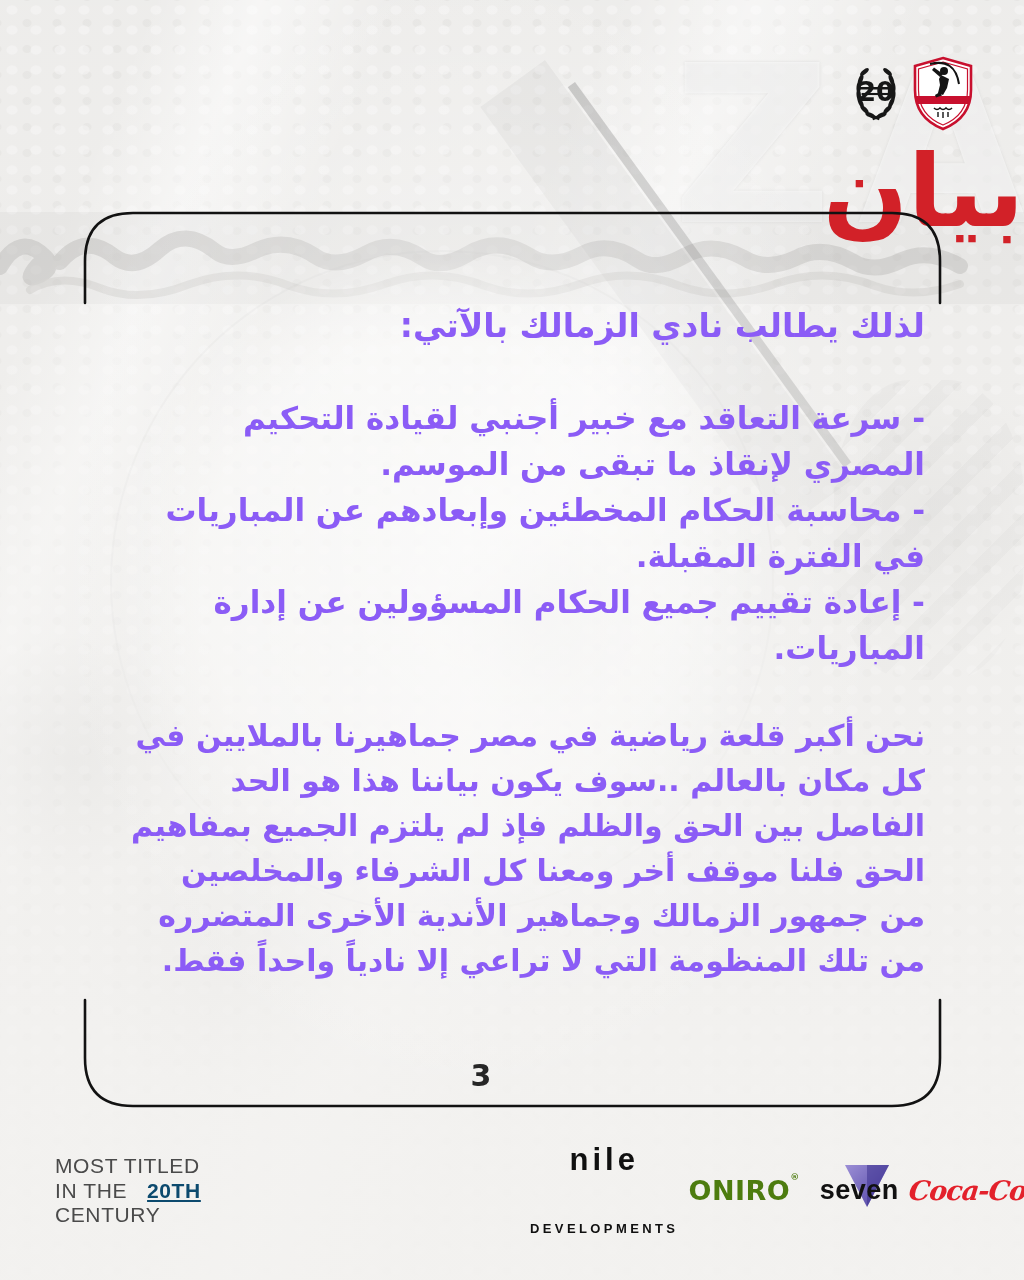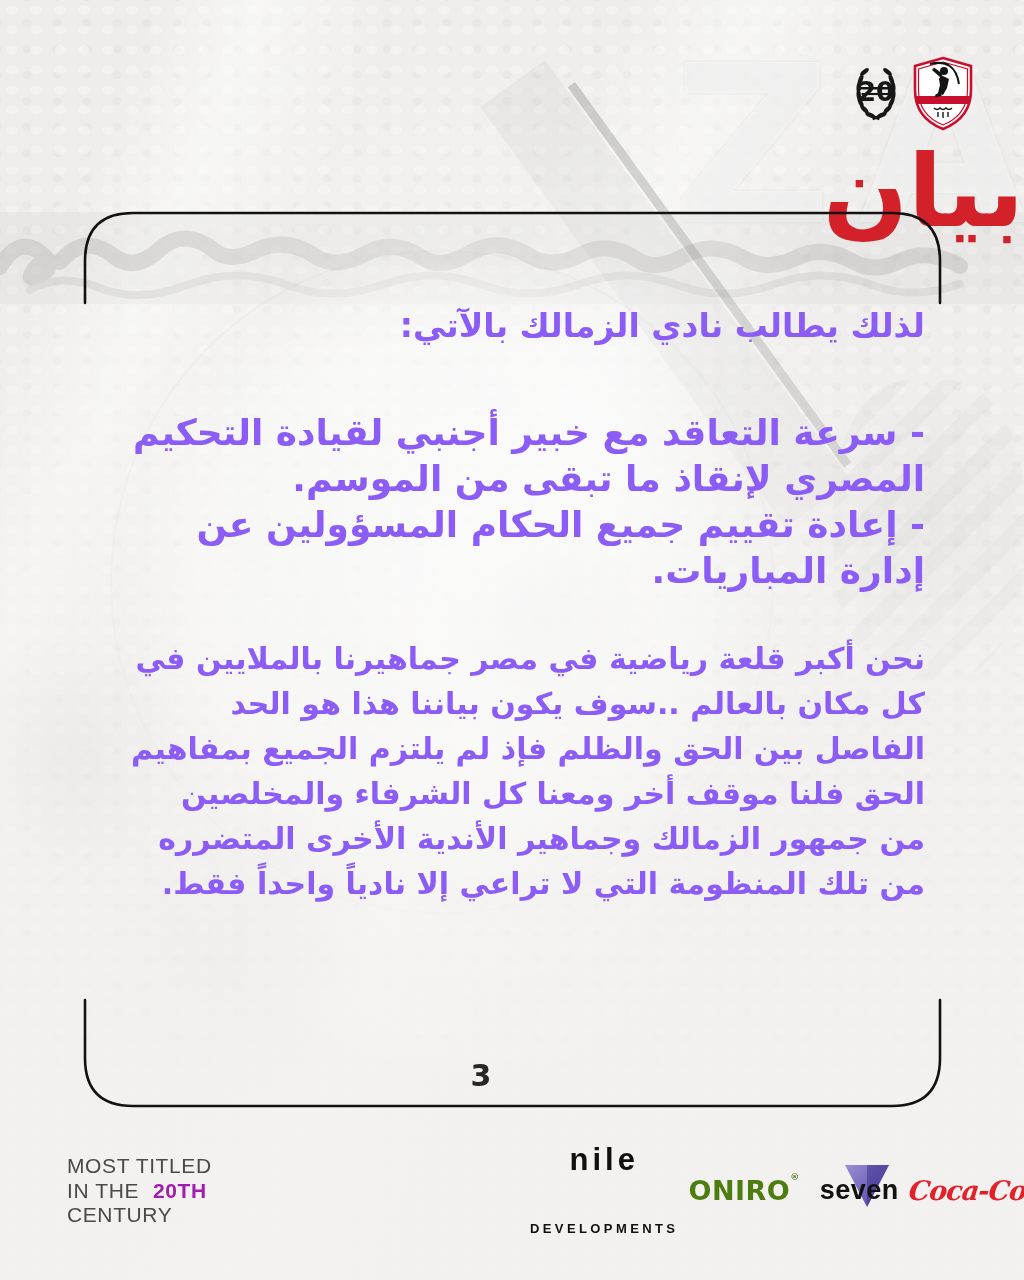--- a/index.html
+++ b/index.html
@@ -73,34 +73,34 @@
     font-size:100px;font-weight:bold;color:#d22128;line-height:1.15;
   }
   
   .frame{position:absolute;inset:0;}
   
   .statement{
     position:absolute;left:130px;right:99px;top:303px;
     direction:rtl;text-align:right;color:#8b5cf6;font-weight:bold;
   }
   .intro{font-size:33px;line-height:46px;}
-  .demands{margin-top:61px;font-size:36px;line-height:46px;}
+  .demands{margin-top:46px;font-size:31px;line-height:46px;}
   .paragraph{margin-top:42px;font-size:30px;line-height:45px;}
   
   .page-number{
     position:absolute;left:85px;top:1058px;width:792px;
     text-align:center;font-size:30px;font-weight:bold;color:#262626;
   }
   
   .tagline{
-    position:absolute;left:67px;top:1154px;
+    position:absolute;left:55px;top:1154px;
     font-family:"Liberation Sans",sans-serif;
     font-size:21px;line-height:24.5px;color:#4a4a4a;letter-spacing:.6px;
   }
-  .tagline b{margin-left:14px;color:#a21caf;}
+  .tagline b{margin-left:20px;color:#0c4a6e;text-decoration:underline;}
   .sponsors{
     position:absolute;left:530px;top:1156px;width:482px;height:68px;
     display:flex;align-items:center;justify-content:space-between;gap:10px;
   }
   .nile{display:flex;flex-direction:column;align-items:center;color:#101010;
         font-family:"Liberation Sans",sans-serif;gap:25px;}
   .nile .word{font-size:31px;font-weight:bold;letter-spacing:4px;line-height:30px;text-transform:lowercase;}
   .nile .sub{font-size:13px;font-weight:bold;letter-spacing:3.4px;margin-top:21px;}
   .oniro{font-size:27px;font-weight:900;color:#4d7c0f;letter-spacing:.5px;
          font-family:"DejaVu Sans",sans-serif;position:relative;}
@@ -186,20 +186,21 @@
 
   <svg class="frame" width="1024" height="1280" viewBox="0 0 1024 1280">
     <path d="M85,303 V261 Q85,213 133,213 H892 Q940,213 940,261 V303" fill="none" stroke="#121212" stroke-width="2.6" stroke-linecap="round"></path>
     <path d="M85,1000 V1058 Q85,1106 133,1106 H892 Q940,1106 940,1058 V1000" fill="none" stroke="#121212" stroke-width="2.6" stroke-linecap="round"></path>
   </svg>
 
   <div class="statement" lang="ar">
     <div class="intro">لذلك يطالب نادي الزمالك بالآتي:</div>
     <div class="demands">
       <div>- سرعة التعاقد مع خبير أجنبي لقيادة التحكيم المصري لإنقاذ ما تبقى من الموسم.</div>
+      <div>- محاسبة الحكام المخطئين وإبعادهم عن المباريات في الفترة المقبلة.</div>
       <div>- إعادة تقييم جميع الحكام المسؤولين عن إدارة المباريات.</div>
     </div>
     <div class="paragraph">نحن أكبر قلعة رياضية في مصر جماهيرنا بالملايين في كل مكان بالعالم ..سوف يكون بياننا هذا هو الحد الفاصل بين الحق والظلم فإذ لم يلتزم الجميع بمفاهيم الحق فلنا موقف أخر ومعنا كل الشرفاء والمخلصين من جمهور الزمالك وجماهير الأندية الأخرى المتضرره من تلك المنظومة التي لا تراعي إلا نادياً واحداً فقط.</div>
   </div>
 
   <div class="page-number">3</div>
 
   <div class="tagline">
     <div>MOST TITLED</div>
     <div><span>IN THE</span><b>20TH</b></div>

